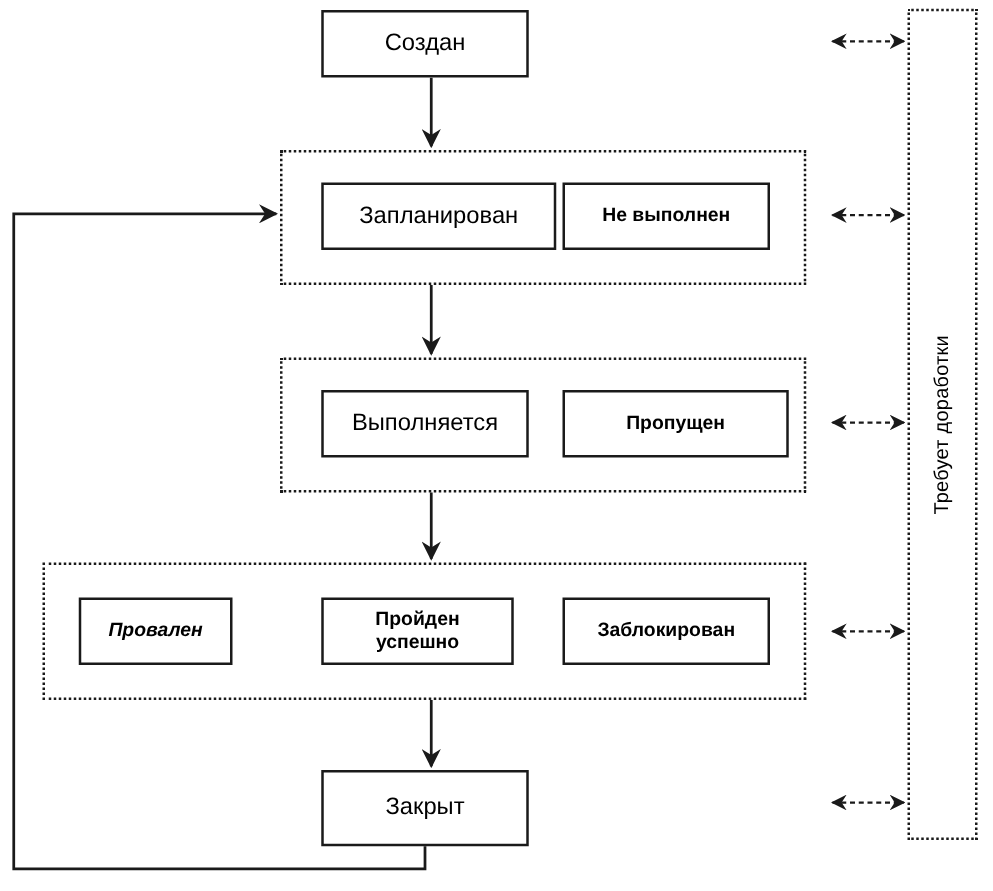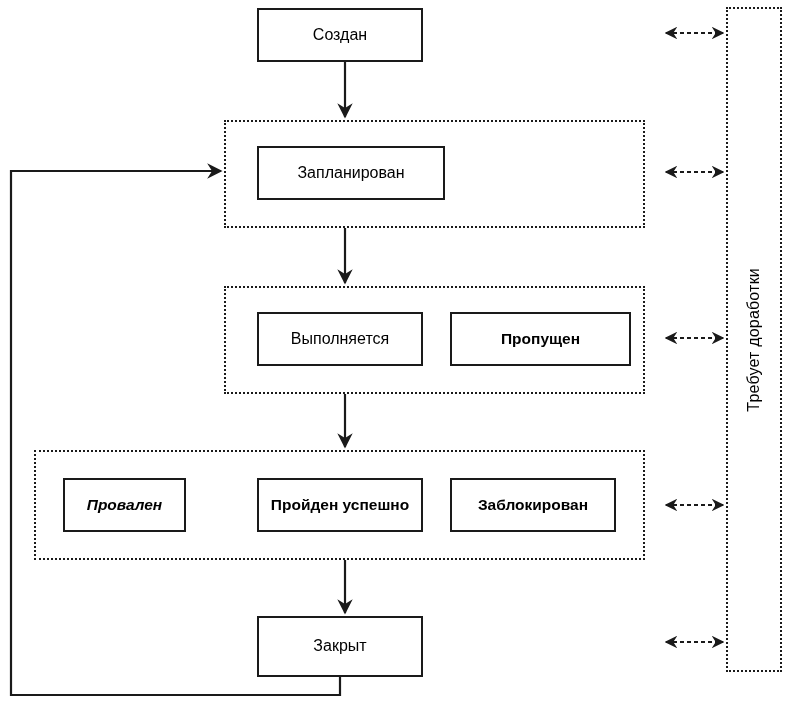--- a/index.html
+++ b/index.html
@@ -27,21 +27,21 @@
   
   .state-box {
     position: absolute;
     box-sizing: border-box;
     border: 2px solid #1a1a1a;
     background: #ffffff;
     display: flex;
     align-items: center;
     justify-content: center;
     text-align: center;
-    font-size: 16px;
+    font-size: 19px;
     color: #000000;
     line-height: 1.18;
     z-index: 3;
   }
   .state-box.bold { font-weight: bold; font-size: 15.5px; }
   .state-box.regular { font-weight: normal; }
 
   
   .group-box {
     position: absolute;
@@ -127,28 +127,29 @@
   </svg>
 
   <div class="group-box" style="left:224px; top:120px; width:421px; height:108px;"></div>
   <div class="group-box" style="left:224px; top:286px; width:421px; height:108px;"></div>
   <div class="group-box" style="left:34px; top:450px; width:611px; height:110px;"></div>
 
   <div class="state-box regular" style="left:257px; top:8px; width:166px; height:54px;">Создан</div>
 
   <div class="state-box regular" style="left:257px; top:146px; width:188px; height:54px;">Запланирован</div>
 
+  <div class="state-box bold" style="left:450px; top:146px; width:166px; height:54px;">Не выполнен</div>
 
   <div class="state-box regular" style="left:257px; top:312px; width:166px; height:54px;">Выполняется</div>
 
   <div class="state-box bold" style="left:450px; top:312px; width:181px; height:54px;">Пропущен</div>
 
   <div class="state-box bold" style="left:63px; top:478px; width:123px; height:54px;font-style:italic;">Провален</div>
 
-  <div class="state-box bold" style="left:257px; top:478px; width:166px; height:54px; padding:0 10px;">Пройден успешно</div>
+  <div class="state-box bold" style="left:257px; top:478px; width:154px; height:54px; padding:0 10px;">Пройден успешно</div>
 
   <div class="state-box bold" style="left:450px; top:478px; width:166px; height:54px;">Заблокирован</div>
 
   <div class="state-box regular" style="left:257px; top:616px; width:166px; height:61px;">Закрыт</div>
 
   <div class="rework-panel" style="left:726px; top:7px; width:56px; height:665px;">
     <span class="rework-label">Требует доработки</span>
   </div>
 
 </div>

